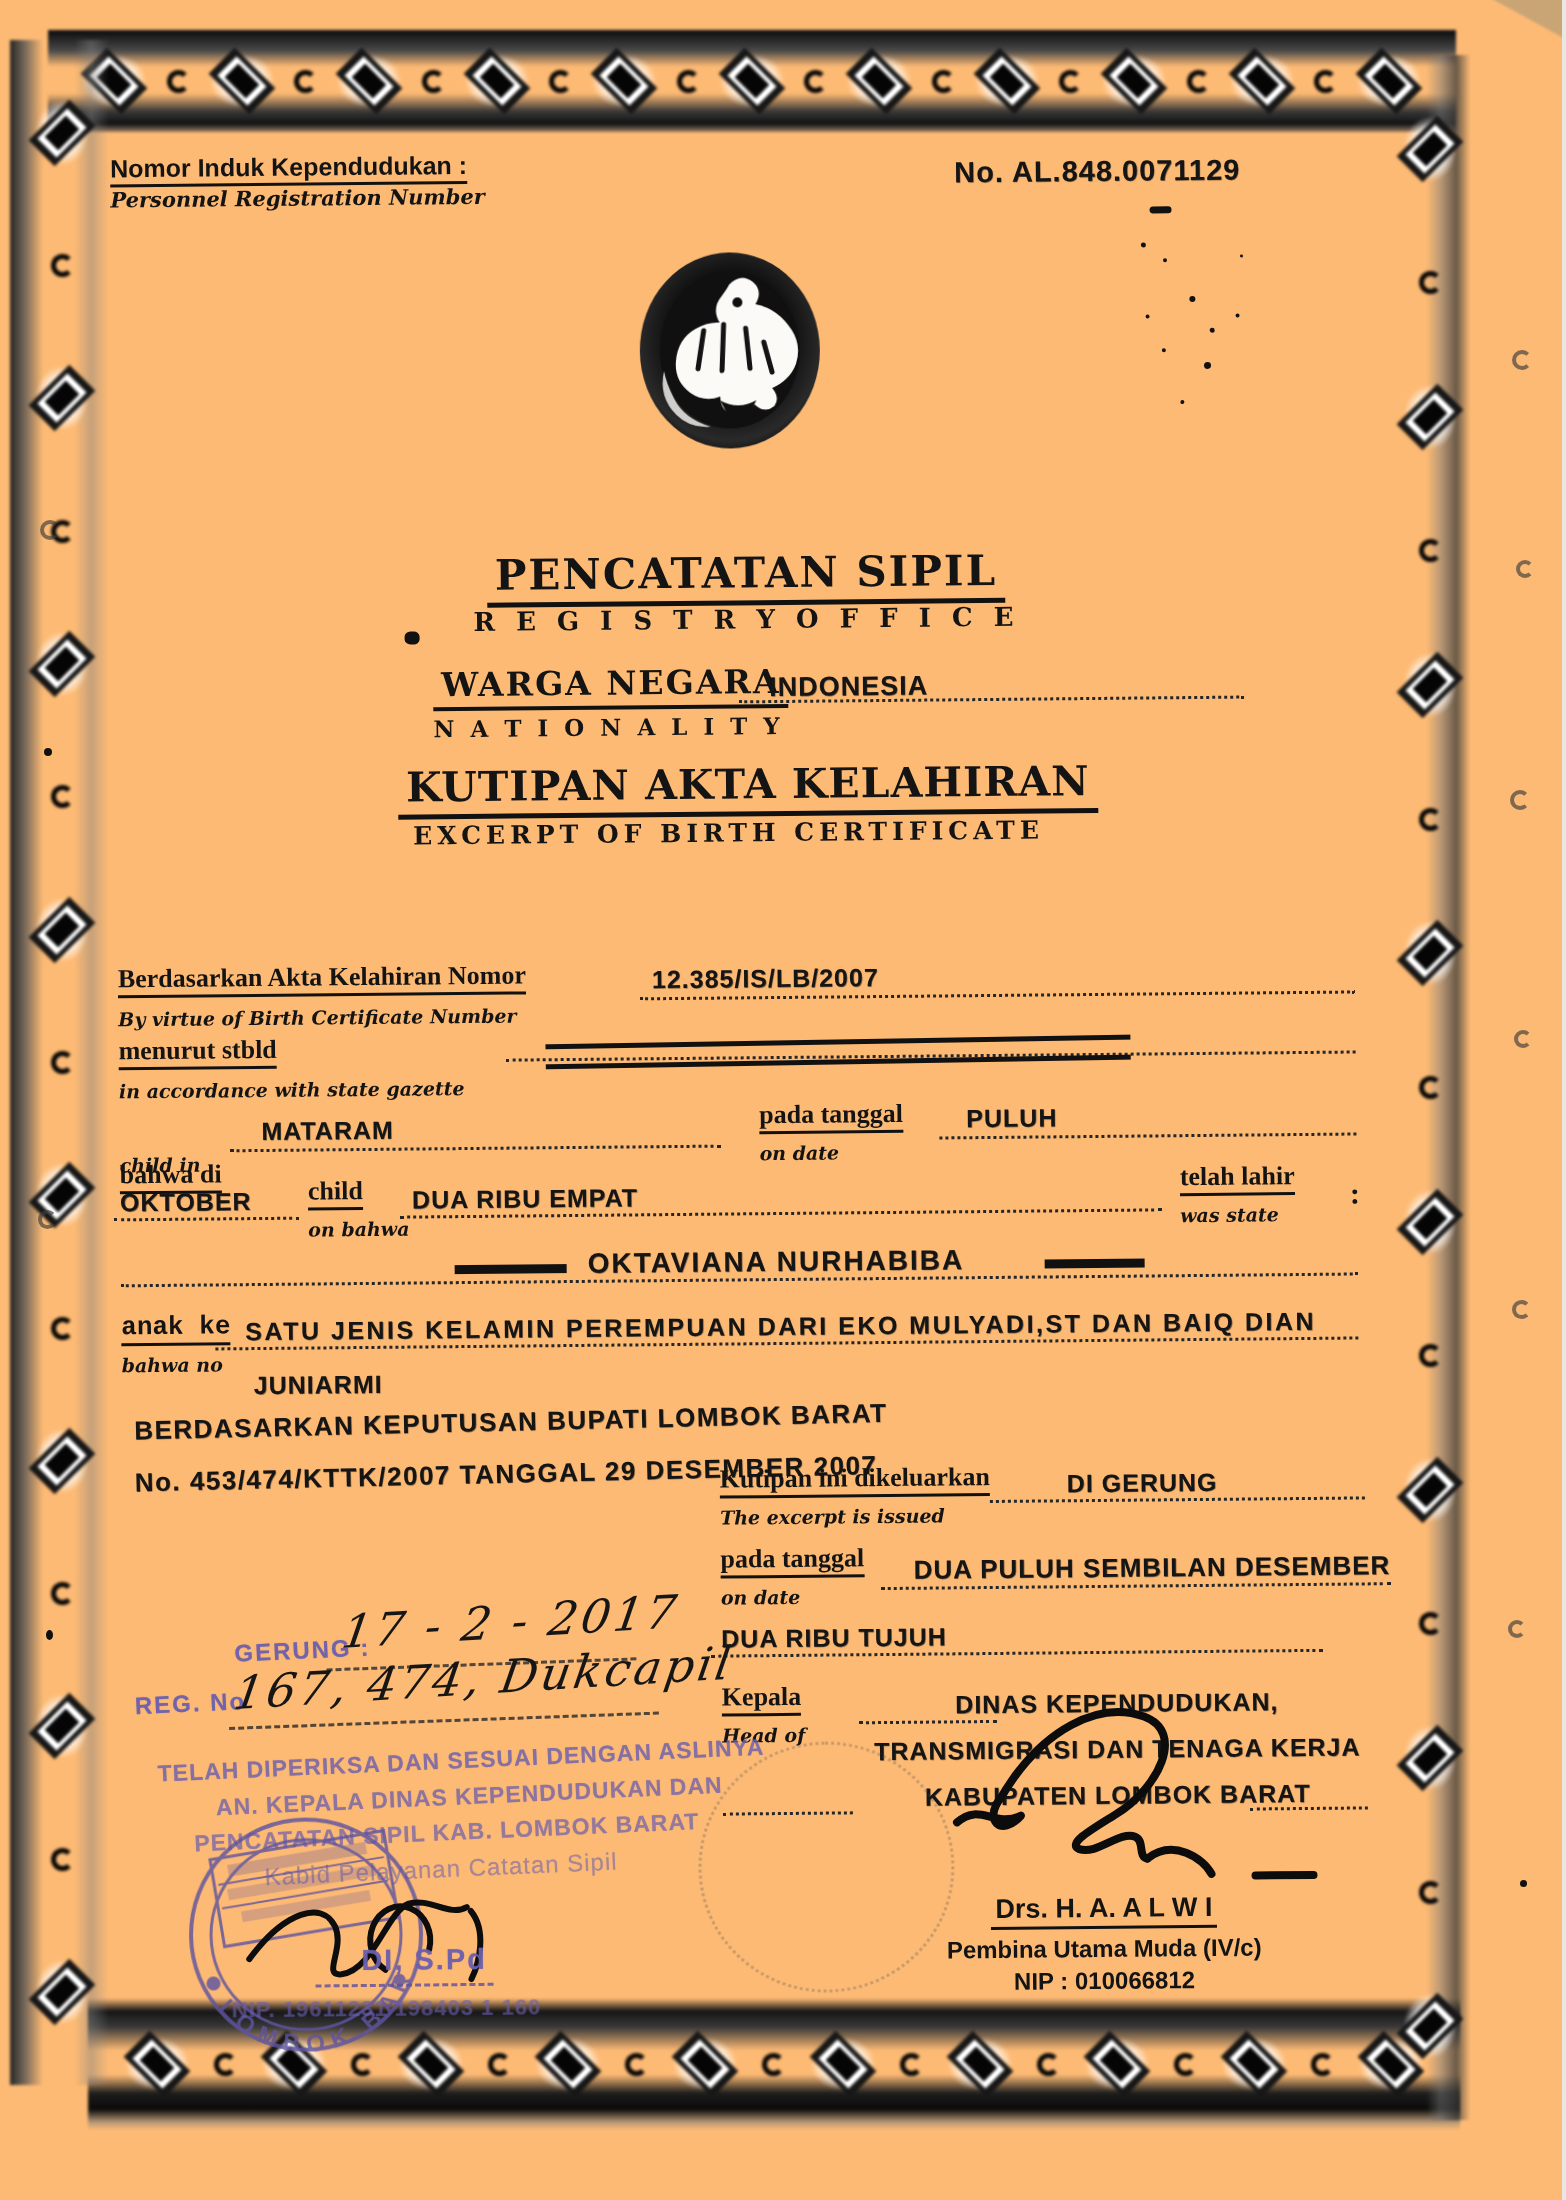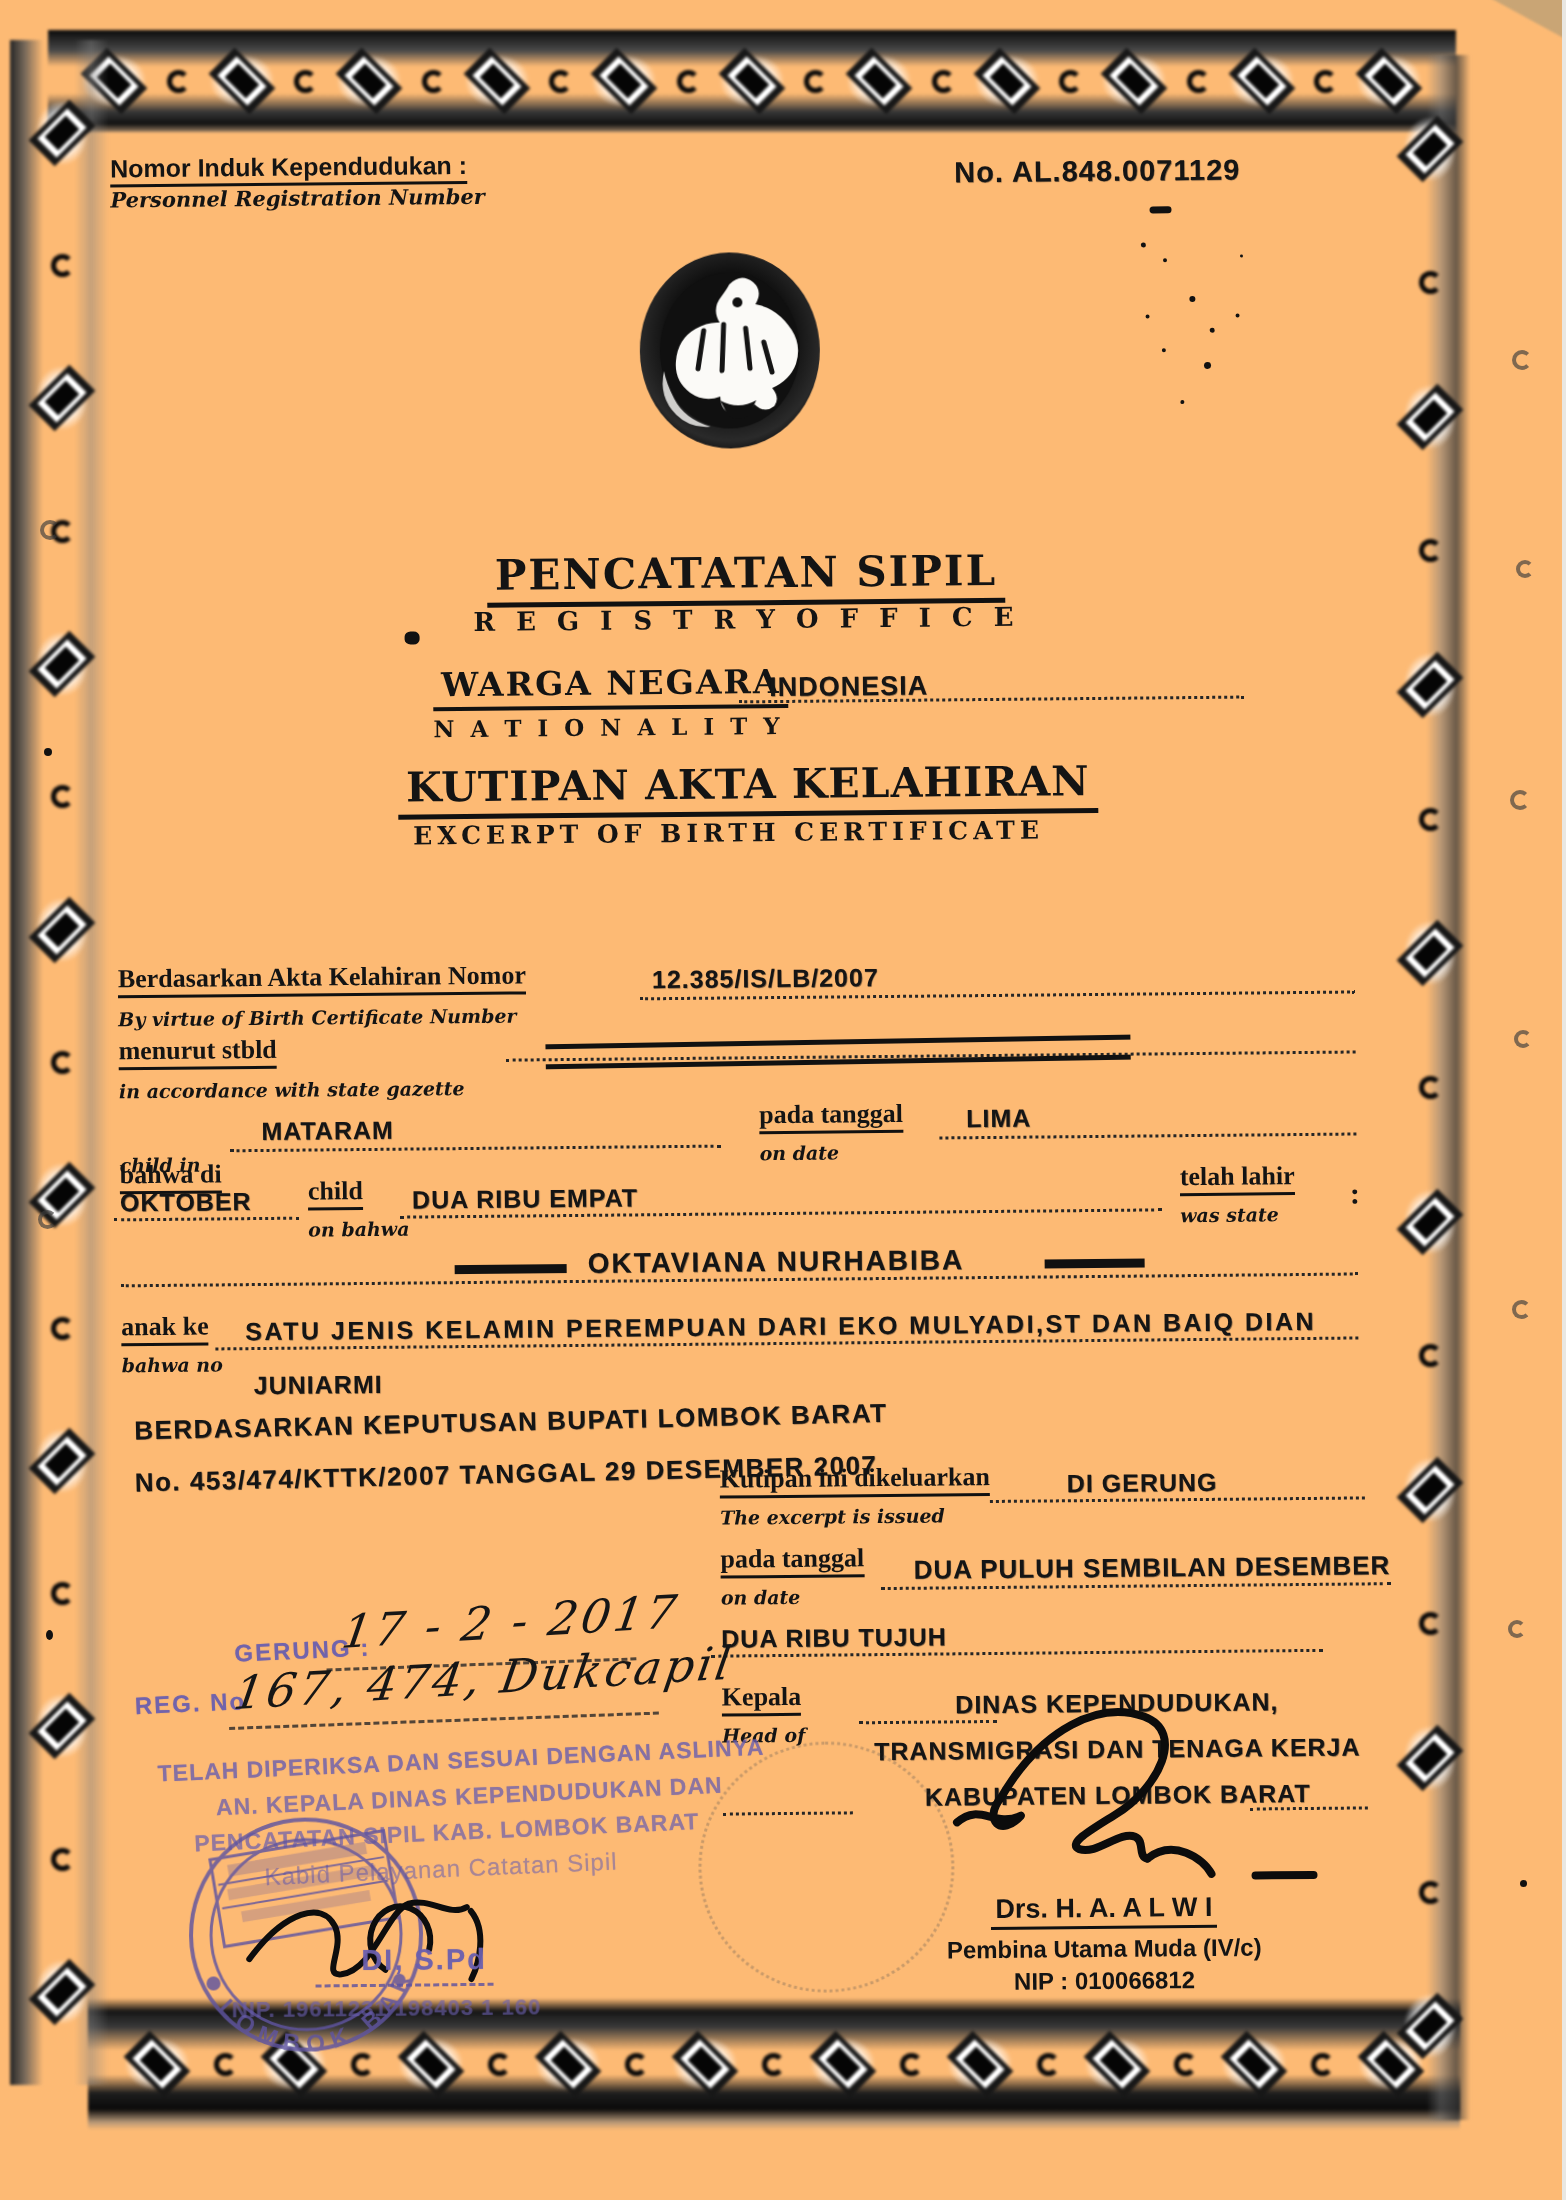--- a/index.html
+++ b/index.html
@@ -222,38 +222,38 @@
     <div class="abs" style="left:545px;top:1040px;width:585px;height:15px;border-top:5px solid #111;border-bottom:5px solid #111;filter:blur(.7px);transform:rotate(-.4deg);"></div>
     <div class="abs sub" style="left:118px;top:1074px;">in accordance with state gazette</div>
 
     <div class="abs lbl" style="left:118px;top:1106px;margin-top:48px;">bahwa di</div>
     <div class="abs sub" style="left:118px;top:1148px;">child in</div>
     <div class="abs dots" style="left:228px;top:1144px;width:492px;"></div>
     <div class="abs tv" style="left:260px;top:1112px;">MATARAM</div>
     <div class="abs lbl" style="left:758px;top:1100px;">pada tanggal</div>
     <div class="abs sub" style="left:758px;top:1142px;">on date</div>
     <div class="abs dots" style="left:938px;top:1138px;width:417px;"></div>
-    <div class="abs tv" style="left:965px;top:1106px;">LIMA</div>
+    <div class="abs tv" style="left:965px;top:1106px;">PULUH</div>
 
     <div class="abs tv" style="left:118px;top:1182px;">OKTOBER</div>
     <div class="abs dots" style="left:112px;top:1212px;width:185px;"></div>
     <div class="abs lbl" style="left:306px;top:1172px;">child</div>
     <div class="abs sub" style="left:306px;top:1214px;">on bahwa</div>
     <div class="abs dots" style="left:398px;top:1212px;width:762px;"></div>
     <div class="abs tv" style="left:410px;top:1182px;">DUA RIBU EMPAT</div>
     <div class="abs lbl" style="left:1178px;top:1166px;">telah lahir</div>
     <div class="abs sub" style="left:1178px;top:1208px;">was state</div>
     <div class="abs lblplain" style="left:1348px;top:1182px;font-size:30px;">:</div>
 
     <div class="abs dots" style="left:118px;top:1278px;width:1237px;"></div>
     <div class="abs" style="left:452px;top:1262px;width:112px;height:9px;background:#111;filter:blur(.5px);"></div>
     <div class="abs tv" style="left:585px;top:1246px;font-size:28px;letter-spacing:2px;">OKTAVIANA NURHABIBA</div>
     <div class="abs" style="left:1042px;top:1262px;width:100px;height:9px;background:#111;filter:blur(.5px);"></div>
 
-    <div class="abs lbl" style="left:118px;top:1306px;">anak ke</div>
+    <div class="abs lbl" style="left:118px;top:1306px;font-family:Liberation Mono, monospace;">anak ke</div>
     <div class="abs sub" style="left:118px;top:1348px;">bahwa no</div>
     <div class="abs dots" style="left:212px;top:1342px;width:1143px;"></div>
     <div class="abs tv" style="left:242px;top:1312px;font-size:25px;letter-spacing:2.5px;">SATU JENIS KELAMIN PEREMPUAN DARI EKO MULYADI,ST DAN BAIQ DIAN</div>
     <div class="abs tv" style="left:250px;top:1366px;">JUNIARMI</div>
 
     <div class="abs tv" style="left:130px;top:1404px;font-size:26px;letter-spacing:1.5px;transform:rotate(-.8deg);">BERDASARKAN KEPUTUSAN BUPATI LOMBOK BARAT</div>
     <div class="abs tv" style="left:130px;top:1456px;font-size:26px;letter-spacing:1.5px;transform:rotate(-.8deg);">No. 453/474/KTTK/2007   TANGGAL 29 DESEMBER 2007</div>
 
     <div class="abs lbl" style="left:715px;top:1464px;">Kutipan ini dikeluarkan</div>
     <div class="abs sub" style="left:715px;top:1506px;">The excerpt is issued</div>

